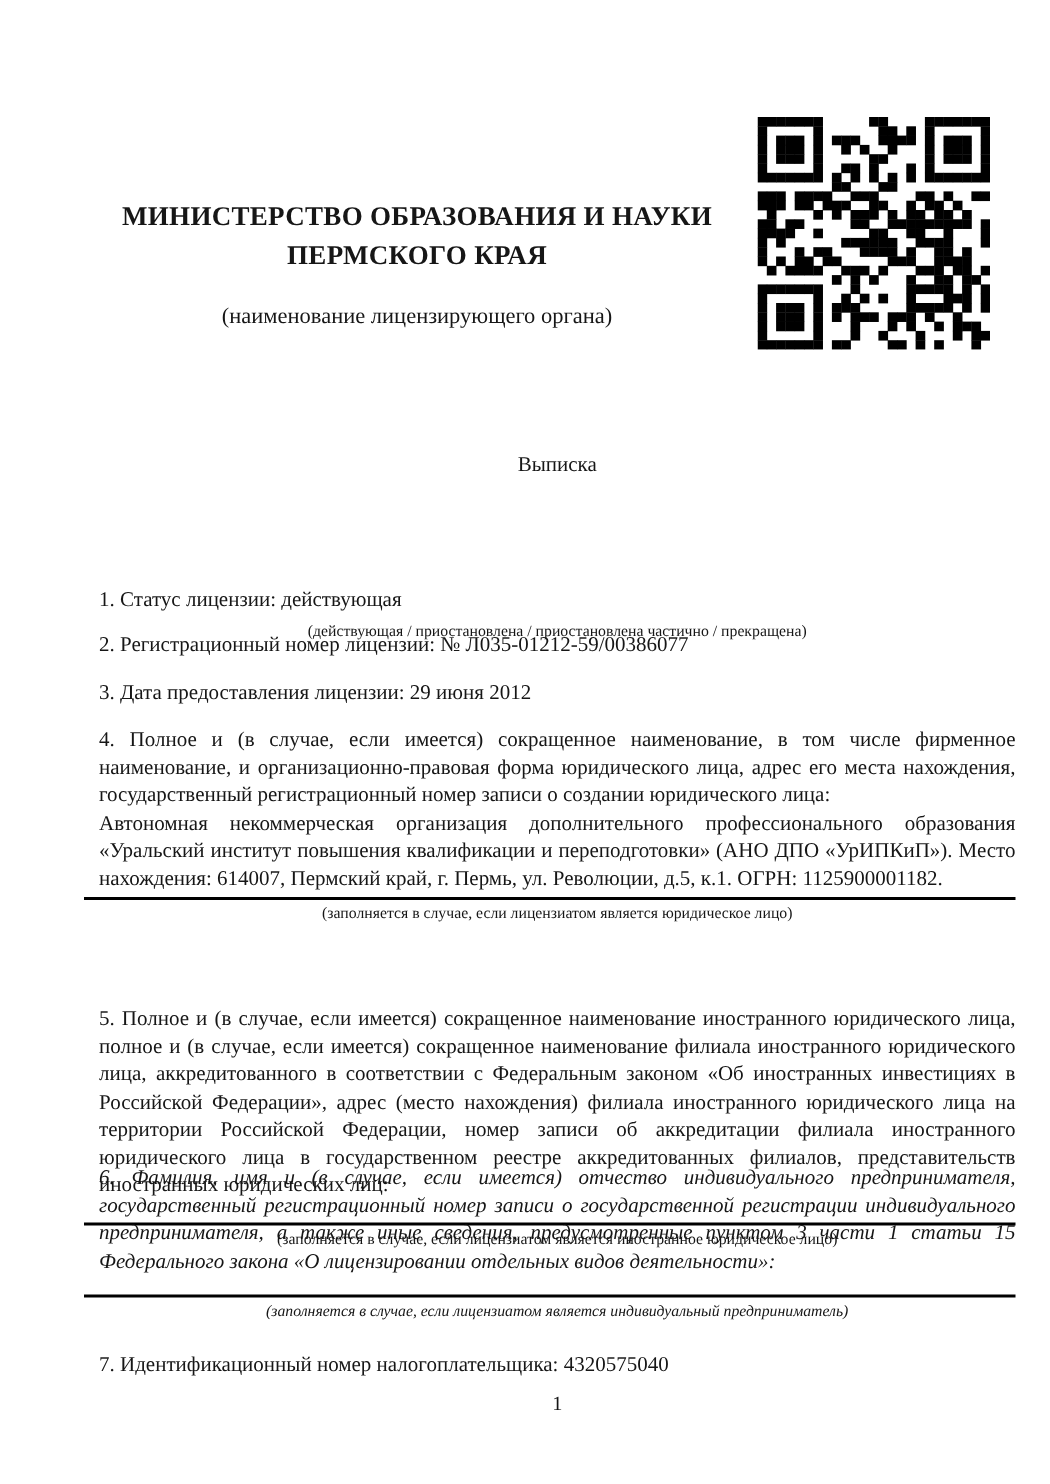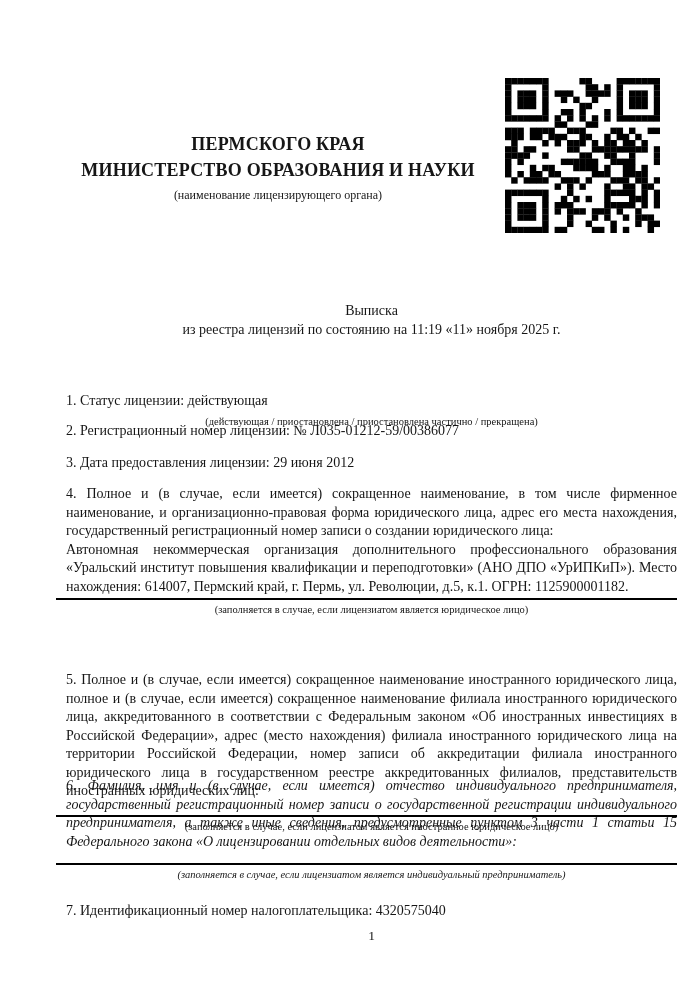--- a/index.html
+++ b/index.html
@@ -32,23 +32,23 @@
     width: 428px;
     text-align: center;
   }
   .header-line {
     font-weight: 700;
     font-size: 18px;
     line-height: 26px;
     letter-spacing: 0.2px;
   }
   .header-caption {
-    font-size: 12px;
+    font-size: 15px;
     line-height: 13px;
-    margin-top: 6px;
+    margin-top: 22px;
   }
   
   .doc-title {
     position: absolute;
     left: 66px;
     top: 301px;
     width: 611px;
     text-align: center;
     font-size: 14px;
     line-height: 19px;
@@ -411,28 +411,27 @@
         <rect x="55.8" y="148.8" width="6.45" height="6.45"></rect>
         <rect x="86.8" y="148.8" width="6.45" height="6.45"></rect>
         <rect x="93.0" y="148.8" width="6.45" height="6.45"></rect>
         <rect x="105.4" y="148.8" width="6.45" height="6.45"></rect>
         <rect x="117.8" y="148.8" width="6.45" height="6.45"></rect>
         <rect x="142.6" y="148.8" width="6.45" height="6.45"></rect>
       </g>
     </svg>
 
   <div class="header">
+    <div class="header-line">МИНИСТЕРСТВО ОБРАЗОВАНИЯ И НАУКИ</div>
     <div class="header-line">ПЕРМСКОГО КРАЯ</div>
-    <div class="header-line">МИНИСТЕРСТВО ОБРАЗОВАНИЯ И НАУКИ</div>
     <div class="header-caption">(наименование лицензирующего органа)</div>
   </div>
 
   <div class="doc-title">
     <div>Выписка</div>
-    <div>из реестра лицензий по состоянию на 11:19 «11» ноября 2025 г.</div>
   </div>
 
   <div class="section s1">
     <div>1. Статус лицензии: действующая</div>
     <div class="caption">(действующая / приостановлена / приостановлена частично / прекращена)</div>
   </div>
 
   <div class="section s2">
     <div>2. Регистрационный номер лицензии: № Л035-01212-59/00386077</div>
   </div>

